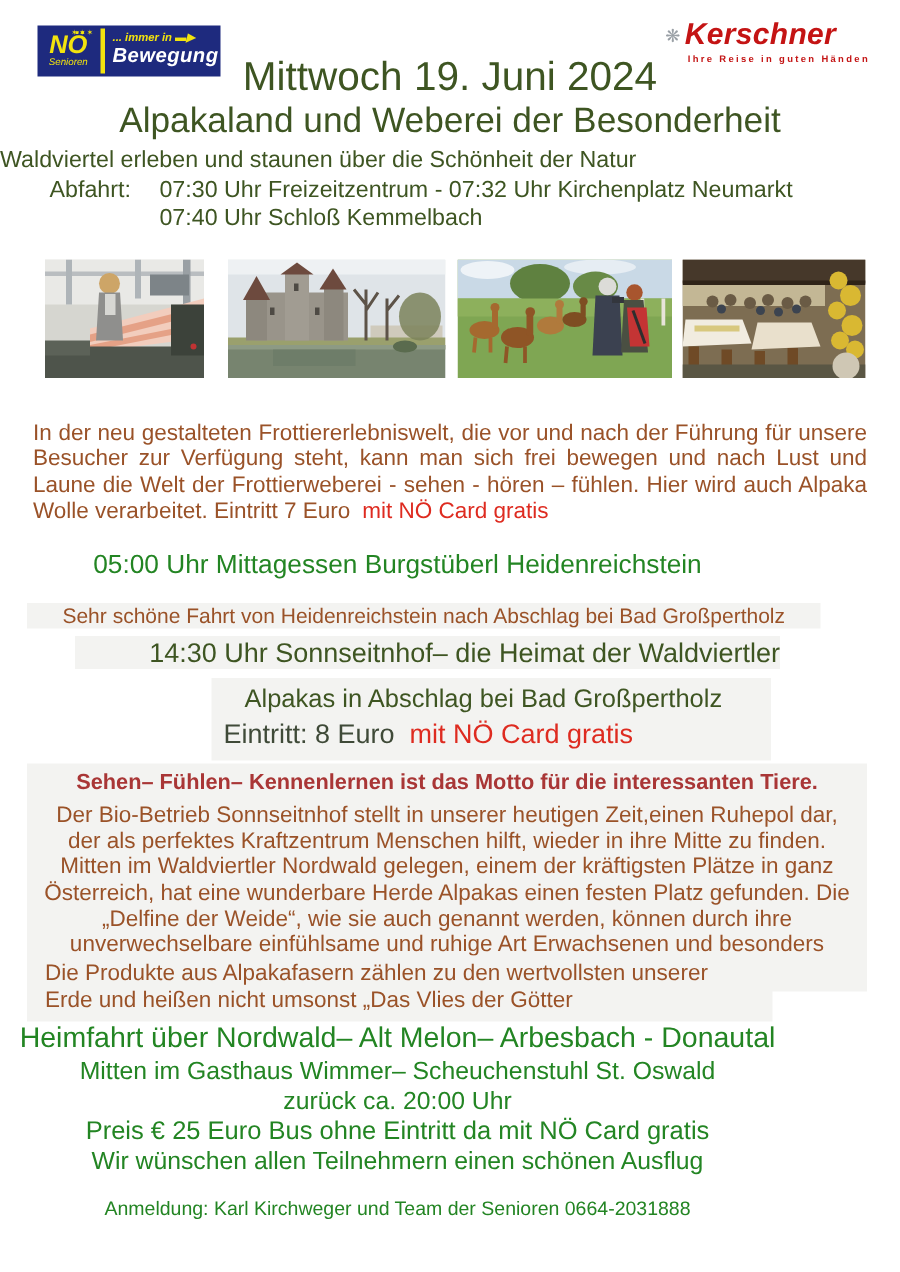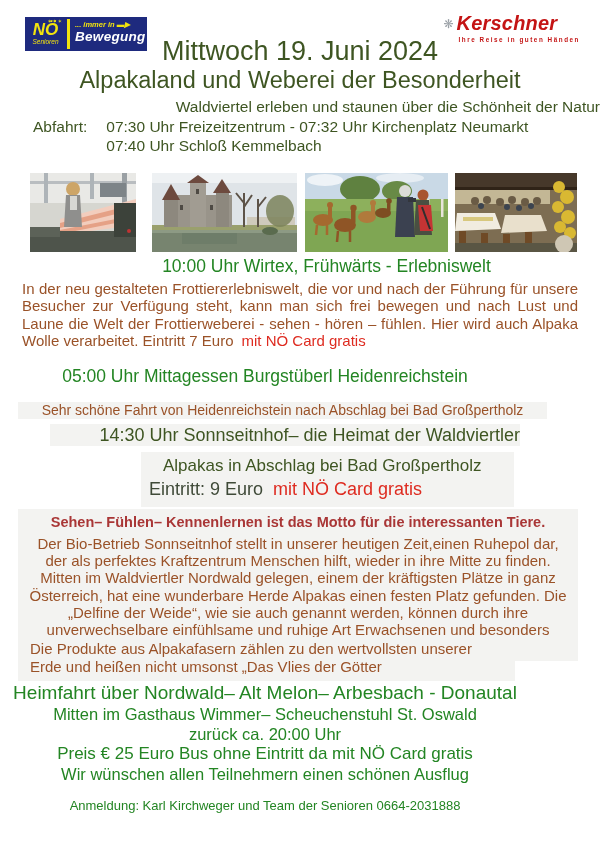--- a/index.html
+++ b/index.html
@@ -22,21 +22,21 @@
   .ker-row{display:flex;align-items:center;gap:3px;}
   .ker-gear{color:#9aa0a6;font-size:12px;line-height:12px;}
   .ker-name{font-weight:bold;font-style:italic;font-size:20px;letter-spacing:.2px;}
   .ker-tag{font-size:6.3px;font-weight:bold;letter-spacing:1.55px;margin-top:1px;padding-left:15px;white-space:nowrap;}
 
   
   .h-date{position:absolute;top:36px;left:0;right:0;text-align:center;
           font-size:27px;color:var(--dark-olive);}
   .h-title{position:absolute;top:67px;left:0;right:0;text-align:center;
            font-size:23.5px;color:var(--dark-olive);}
-  .subtitle{position:absolute;top:98px;left:0;right:0;text-align:right;
+  .subtitle{position:absolute;top:98px;left:0;right:0;text-align:left;
             font-size:15.5px;color:var(--dark-olive);}
   .departure{position:absolute;top:117px;left:33px;display:flex;gap:19px;
              font-size:15.5px;line-height:19px;color:var(--dark-olive);}
 
   
   .photo{position:absolute;top:173px;height:79px;}
   .photo svg{display:block;width:100%;height:100%;}
   #ph1{left:30px;width:106px;} #ph2{left:152px;width:145px;}
   #ph3{left:305px;width:143px;} #ph4{left:455px;width:122px;}
 
@@ -242,32 +242,31 @@
           <circle cx="112" cy="24" r="7"></circle>
           <circle cx="103" cy="34" r="6"></circle>
         <circle cx="113" cy="44" r="7"></circle>
           <circle cx="105" cy="54" r="6"></circle>
           <circle cx="115" cy="60" r="6"></circle>
       </g>
       <circle cx="109" cy="71" r="9" fill="#cfc7b4"></circle>
     </svg>
   </div>
 
-  <div class="stop1-h">10:00 Uhr Wirtex, Frühwärts - Erlebniswelt</div>
   <div class="stop1-p"><span>In der neu gestalteten Frottiererlebniswelt, die vor und nach der Führung für unsere Besucher zur Verfügung steht, kann man sich frei bewegen und nach Lust und Laune die Welt der Frottierweberei - sehen - hören –  fühlen. Hier wird auch Alpaka Wolle verarbeitet. Eintritt 7 Euro</span><span class="hl-red">mit NÖ Card gratis</span></div>
 
   <div class="stop2-h">05:00 Uhr Mittagessen Burgstüberl Heidenreichstein</div>
 
   <div class="transfer">Sehr schöne Fahrt von Heidenreichstein nach Abschlag bei Bad Großpertholz</div>
 
   <div class="stop3-h">14:30 Uhr Sonnseitnhof– die Heimat der Waldviertler</div>
 
   <div class="alp-band">
     <div class="alp-sub">Alpakas in Abschlag bei Bad Großpertholz</div>
-    <div class="alp-price"><span>Eintritt: 9 Euro</span><span class="hl-red">mit NÖ Card gratis</span></div>
+    <div class="alp-price"><span>Eintritt: 8 Euro</span><span class="hl-red">mit NÖ Card gratis</span></div>
   </div>
 
   <div class="motto-band">
     <div class="motto">Sehen– Fühlen– Kennenlernen ist das Motto für die interessanten Tiere.</div>
     <div class="desc">Der Bio-Betrieb Sonnseitnhof stellt in unserer heutigen Zeit,einen Ruhepol dar, der als perfektes Kraftzentrum Menschen hilft, wieder in ihre Mitte zu finden. Mitten im Waldviertler Nordwald gelegen, einem der kräftigsten Plätze in ganz Österreich, hat eine wunderbare Herde Alpakas einen festen Platz gefunden. Die „Delfine der Weide“, wie sie auch genannt werden, können durch ihre unverwechselbare einfühlsame und ruhige Art Erwachsenen und besonders Kindern einen Platz zum Ankommen schaffen</div>
   </div>
 
   <div class="products">Die Produkte aus Alpakafasern zählen zu den wertvollsten unserer Erde und heißen nicht umsonst „Das  Vlies der Götter</div>
 
   <div class="footer">

